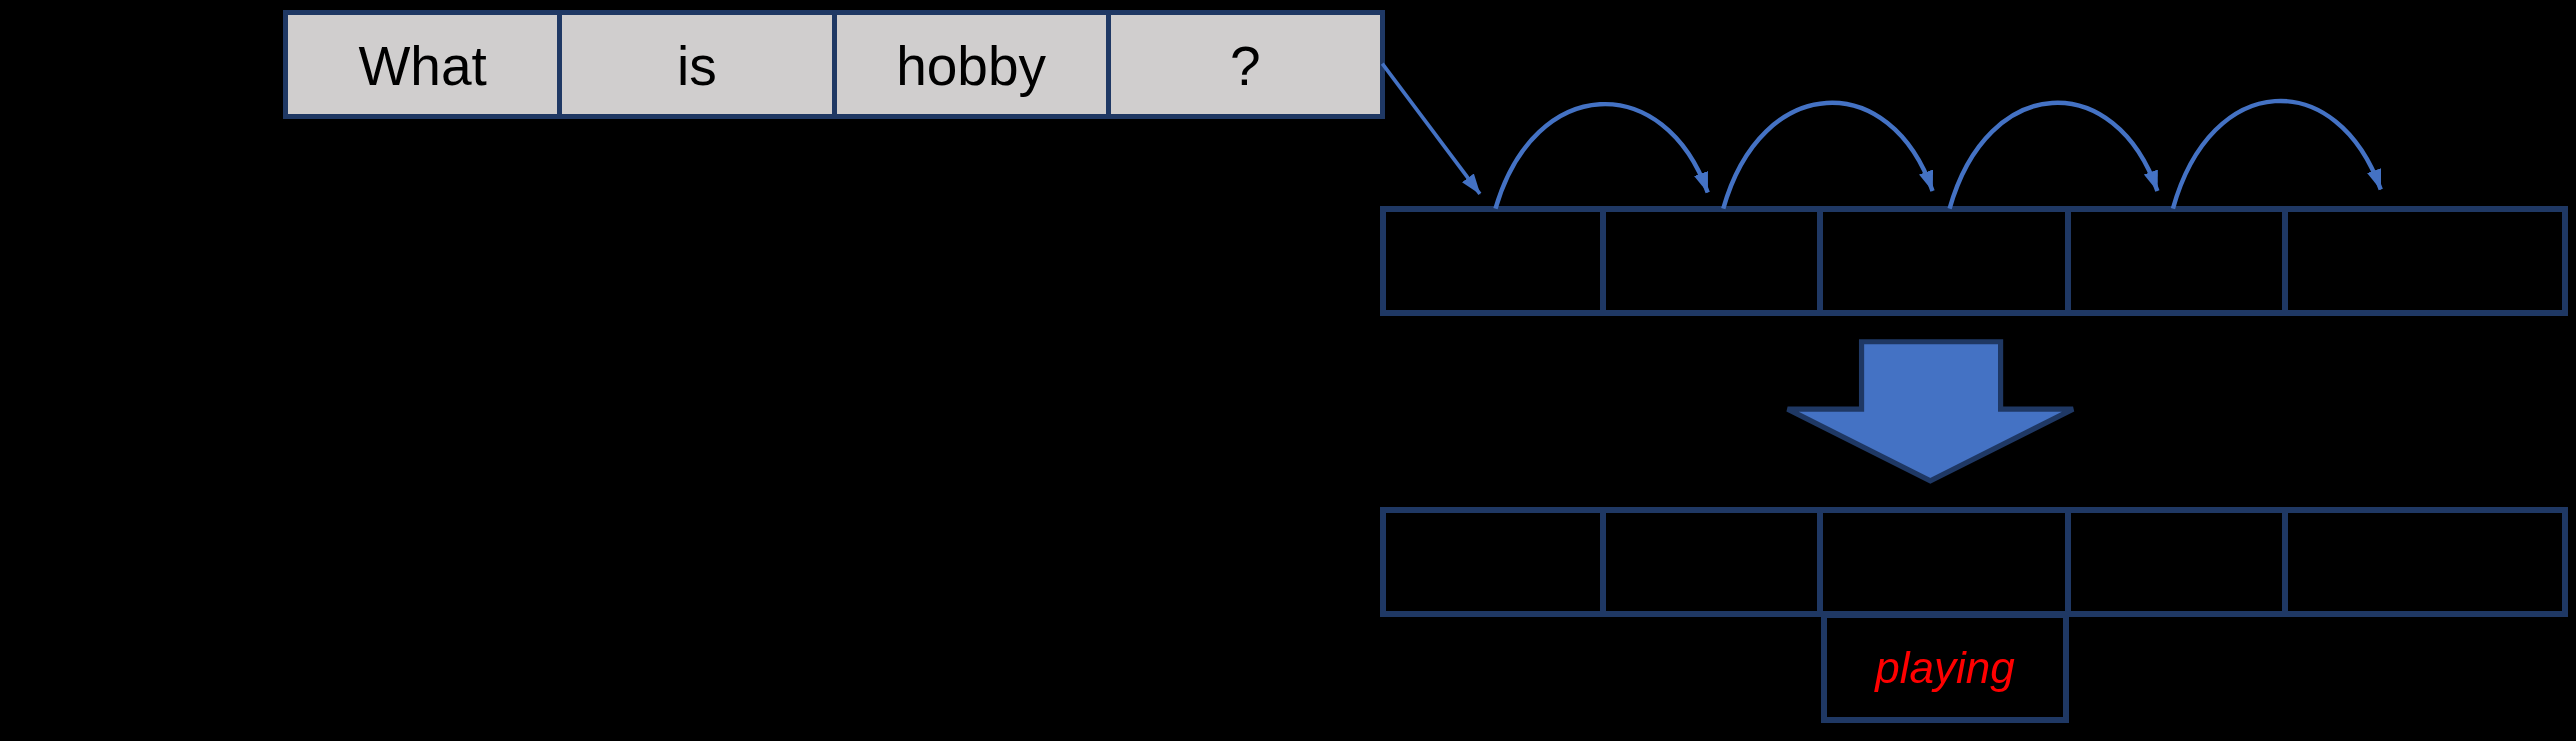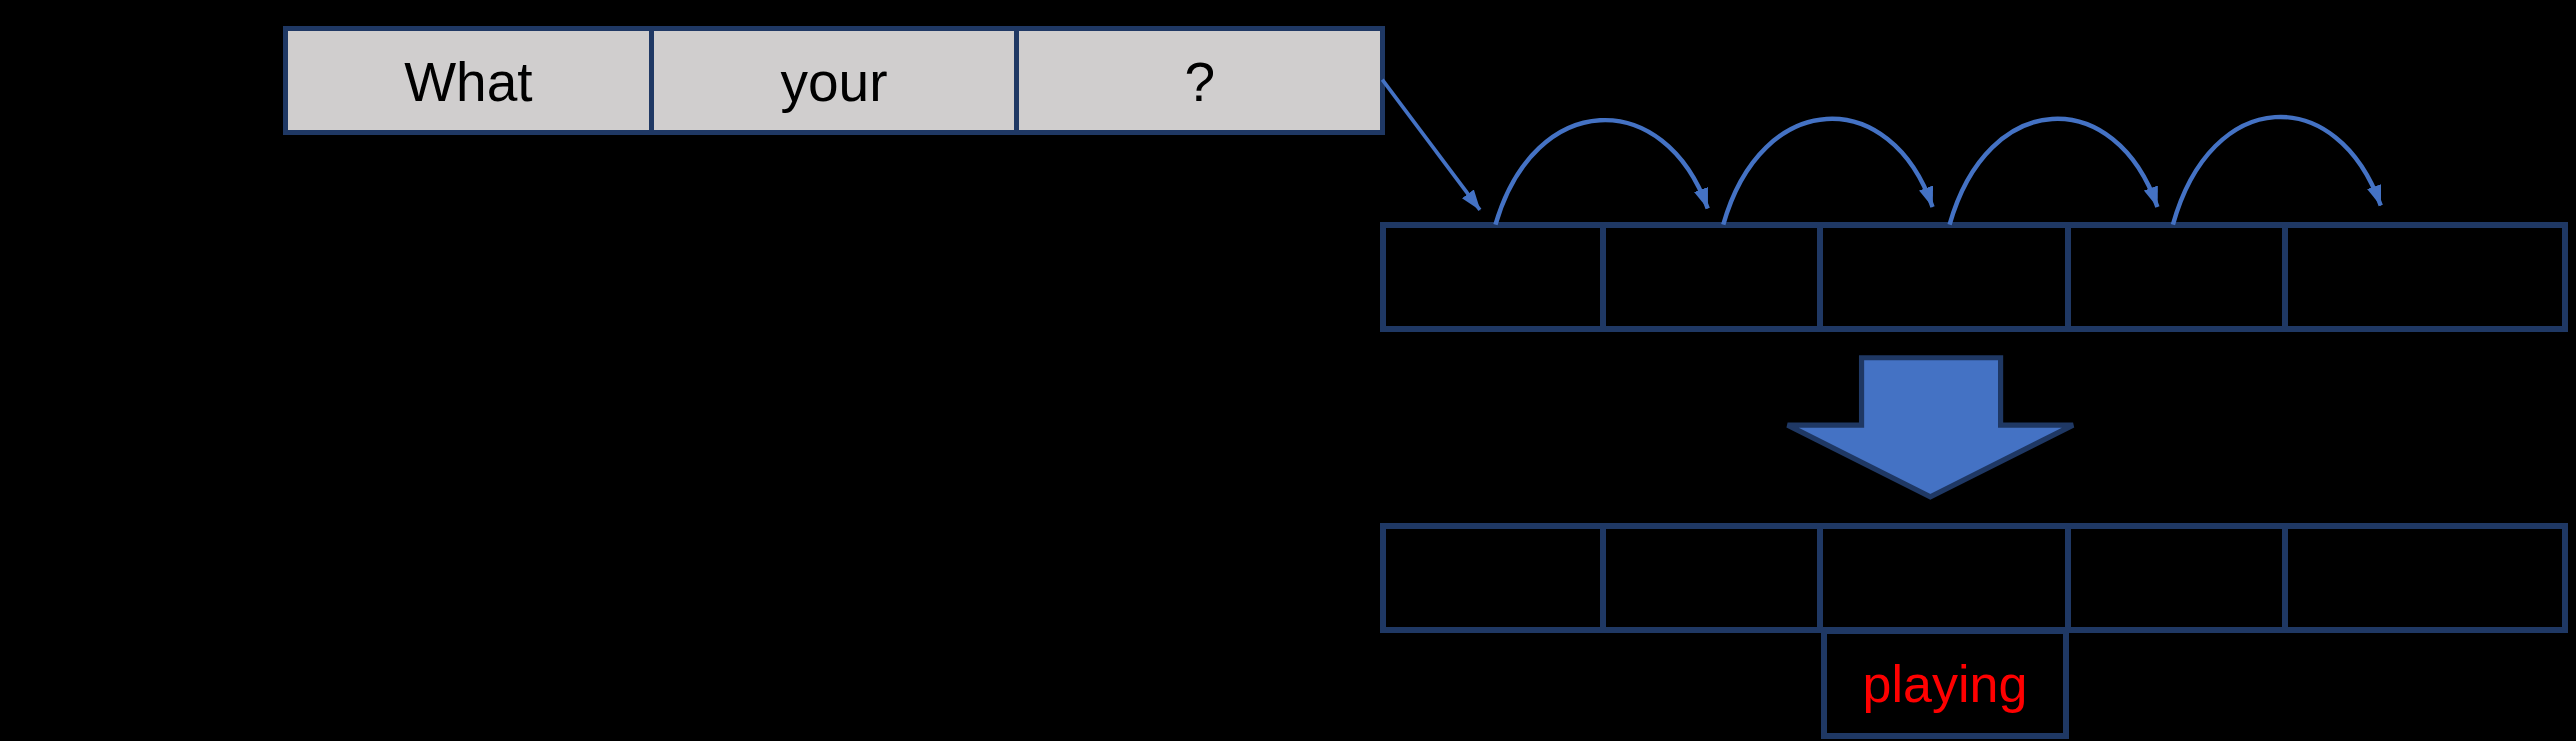--- a/index.html
+++ b/index.html
@@ -12,21 +12,21 @@
   }
   *{box-sizing:border-box;}
   html,body{margin:0;padding:0;}
   body{
     width:2576px;height:742px;
     background:var(--background);
     position:relative;
     overflow:hidden;
     font-family:"Liberation Sans", sans-serif;
   }
-  .canvas{position:absolute;inset:0;margin-top:16px;}
+  .canvas{position:absolute;inset:0;}
 
   
   .sentence-row{
     position:absolute;left:283px;top:9.6px;width:1102px;height:109px;
     display:flex;
     background:var(--cell-gray);
     border:5.2px solid var(--border-navy);
   }
   .s-cell{
     flex:1 1 0;
@@ -54,40 +54,44 @@
   .e-cell:last-child{border-right:none;flex:1 1 auto;}
 
   
   .predicted-box{
     position:absolute;left:1821px;top:612px;width:248px;height:111px;
     border:6px solid var(--border-navy);
     display:flex;align-items:center;justify-content:center;
   }
   .predicted-box span{
     color:var(--predicted-text);
-    font-size:52px;
+    font-size:44px;
     line-height:1;
+    font-style:italic;
   }
 
   
   svg.arrows{position:absolute;left:0;top:0;}
   .thin-arrow{stroke:var(--accent-blue);fill:none;}
   .block-arrow{fill:var(--accent-blue);stroke:var(--border-navy);stroke-width:7;stroke-linejoin:miter;}
 </style>
 </head>
 <body>
 
 <div class="canvas">
 
   <div class="sentence-row">
     <div class="s-cell">
       <span>What</span>
     </div>
     <div class="s-cell">
-      <span>your</span>
+      <span>is</span>
+    </div>
+    <div class="s-cell">
+      <span>hobby</span>
     </div>
     <div class="s-cell">
       <span>?</span>
     </div>
   </div>
 
   <div class="cell-row hidden-row">
     <div class="e-cell" style="flex:0 0 220px"></div>
     <div class="e-cell" style="flex:0 0 217px"></div>
     <div class="e-cell" style="flex:0 0 248px"></div>

